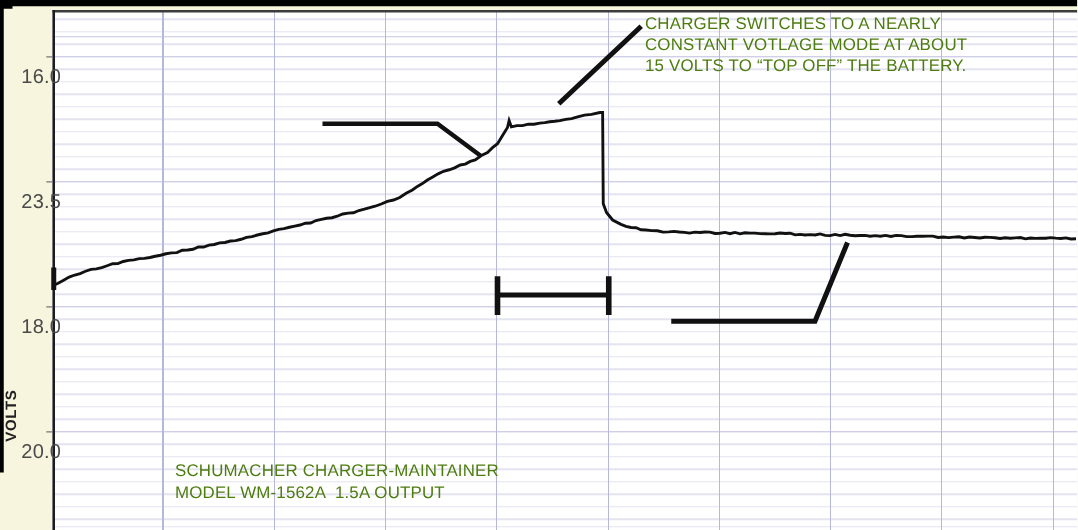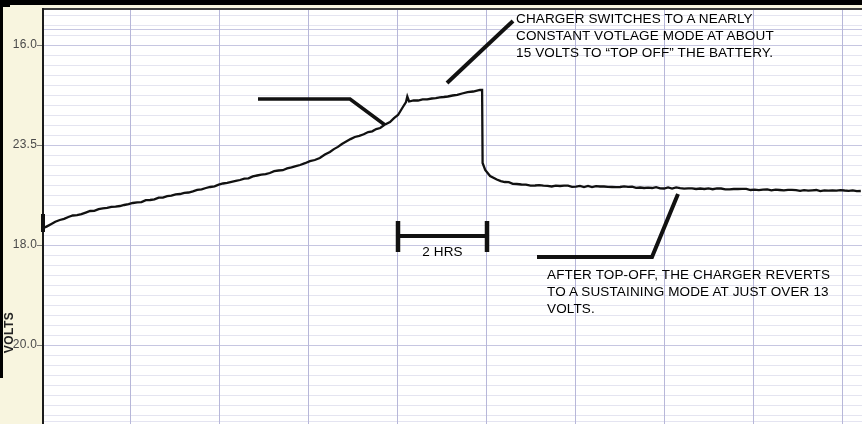--- a/index.html
+++ b/index.html
@@ -16,33 +16,33 @@
     background-color:#ffffff;
     background-image:
       repeating-linear-gradient(to right, transparent 0 88px, #b7b7d9 88px 89px),
       repeating-linear-gradient(to bottom, #c6c6e2 0 1px, transparent 1px 100px),
       repeating-linear-gradient(to bottom, #e4e4f1 0 1px, transparent 1px 10px);
     background-position:0 0, 0 37px, 0 -3px;
   }
   .plot-top-border{position:absolute;left:42px;top:8px;width:820px;height:2px;background:#3c3c3c;}
   .y-axis-line{position:absolute;left:42px;top:8px;width:2px;height:416px;background:#1c1c1c;}
   .ytick{
-    position:absolute; left:0; width:37px; text-align:right; padding-right:2px;
-    font-size:12px; color:#4a4a4a; letter-spacing:0.2px;
+    position:absolute; left:12px; width:37px; text-align:right; padding-right:2px;
+    font-size:16px; color:#4a4a4a; letter-spacing:0.2px;margin-top:16px;
   }
   .ytickmark{position:absolute;left:37px;width:5px;height:1px;background:#777;}
   .yaxis-title{
     position:absolute; left:-21px; top:325px; width:60px; height:15px;
     transform:rotate(-90deg);
     font-size:12px; font-weight:bold; color:#222; text-align:center; letter-spacing:0.5px;
   }
   svg.overlay{position:absolute;left:0;top:0;width:862px;height:424px;pointer-events:none;}
   .ann{
     position:absolute; white-space:pre;
-    font-size:13.5px; line-height:17px; color:#000000; letter-spacing:0.15px;
+    font-size:13.5px; line-height:17px; color:#4d7c0f; letter-spacing:0.15px;
   }
   #ann-note{left:85px;top:42px;}
   #ann-switch{left:516px;top:10px;}
   #ann-after{left:547px;top:266px;}
   #ann-model{left:140px;top:368px;}
   #scale-label{left:398px;top:243px;width:89px;text-align:center;white-space:nowrap;}
 </style>
 </head>
 <body>
 
@@ -70,22 +70,20 @@
       <path d="M513,21L447,83" fill="none" stroke="#111111" stroke-width="4" stroke-linejoin="miter" stroke-linecap="butt"></path>
       <path d="M537,257L652,257L678,194" fill="none" stroke="#111111" stroke-width="4" stroke-linejoin="miter" stroke-linecap="butt"></path>
       <path d="M398,236L487,236" fill="none" stroke="#111111" stroke-width="4" stroke-linejoin="miter" stroke-linecap="butt"></path>
       <path d="M398,221L398,252" fill="none" stroke="#111111" stroke-width="4.5" stroke-linejoin="miter" stroke-linecap="butt"></path>
       <path d="M487,221L487,252" fill="none" stroke="#111111" stroke-width="4.5" stroke-linejoin="miter" stroke-linecap="butt"></path>
     </svg>
 
   <div class="ann" id="ann-switch">CHARGER SWITCHES TO A NEARLY
 CONSTANT VOTLAGE MODE AT ABOUT
 15 VOLTS TO “TOP OFF” THE BATTERY.</div>
-  <div class="ann" id="ann-after">AFTER TOP-OFF, THE CHARGER REVERTS
-TO A SUSTAINING MODE AT JUST OVER 13
-VOLTS.</div>
-  <div class="ann" id="scale-label">2 HRS</div>
+  <div class="ann" id="ann-model">SCHUMACHER CHARGER-MAINTAINER
+MODEL WM-1562A  1.5A OUTPUT</div>
 
 <div class="ytickmark" style="top: 45px;"></div>
     <div class="ytickmark" style="top: 145px;"></div>
     <div class="ytickmark" style="top: 245px;"></div>
     <div class="ytickmark" style="top: 345px;"></div>
   </div>
 
 </body></html>

